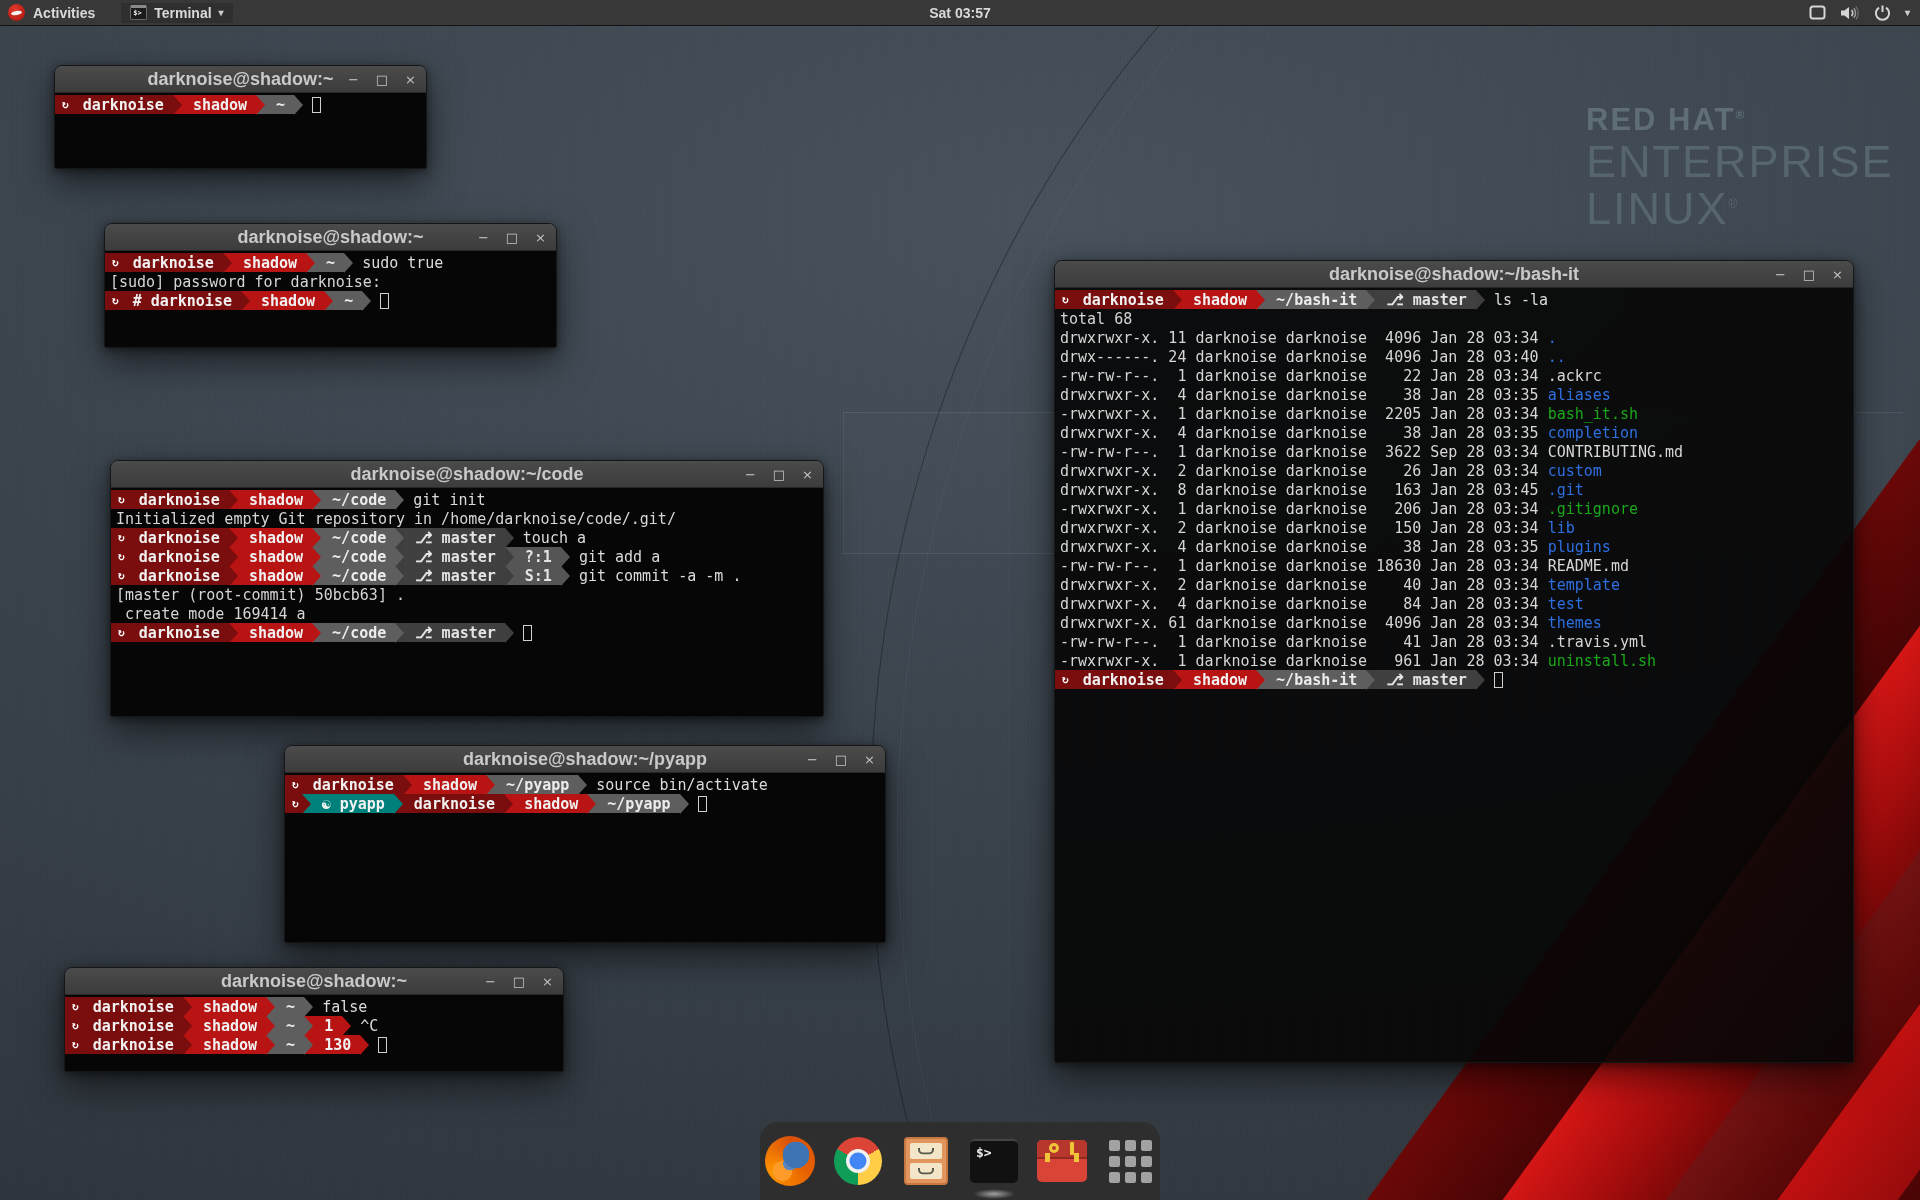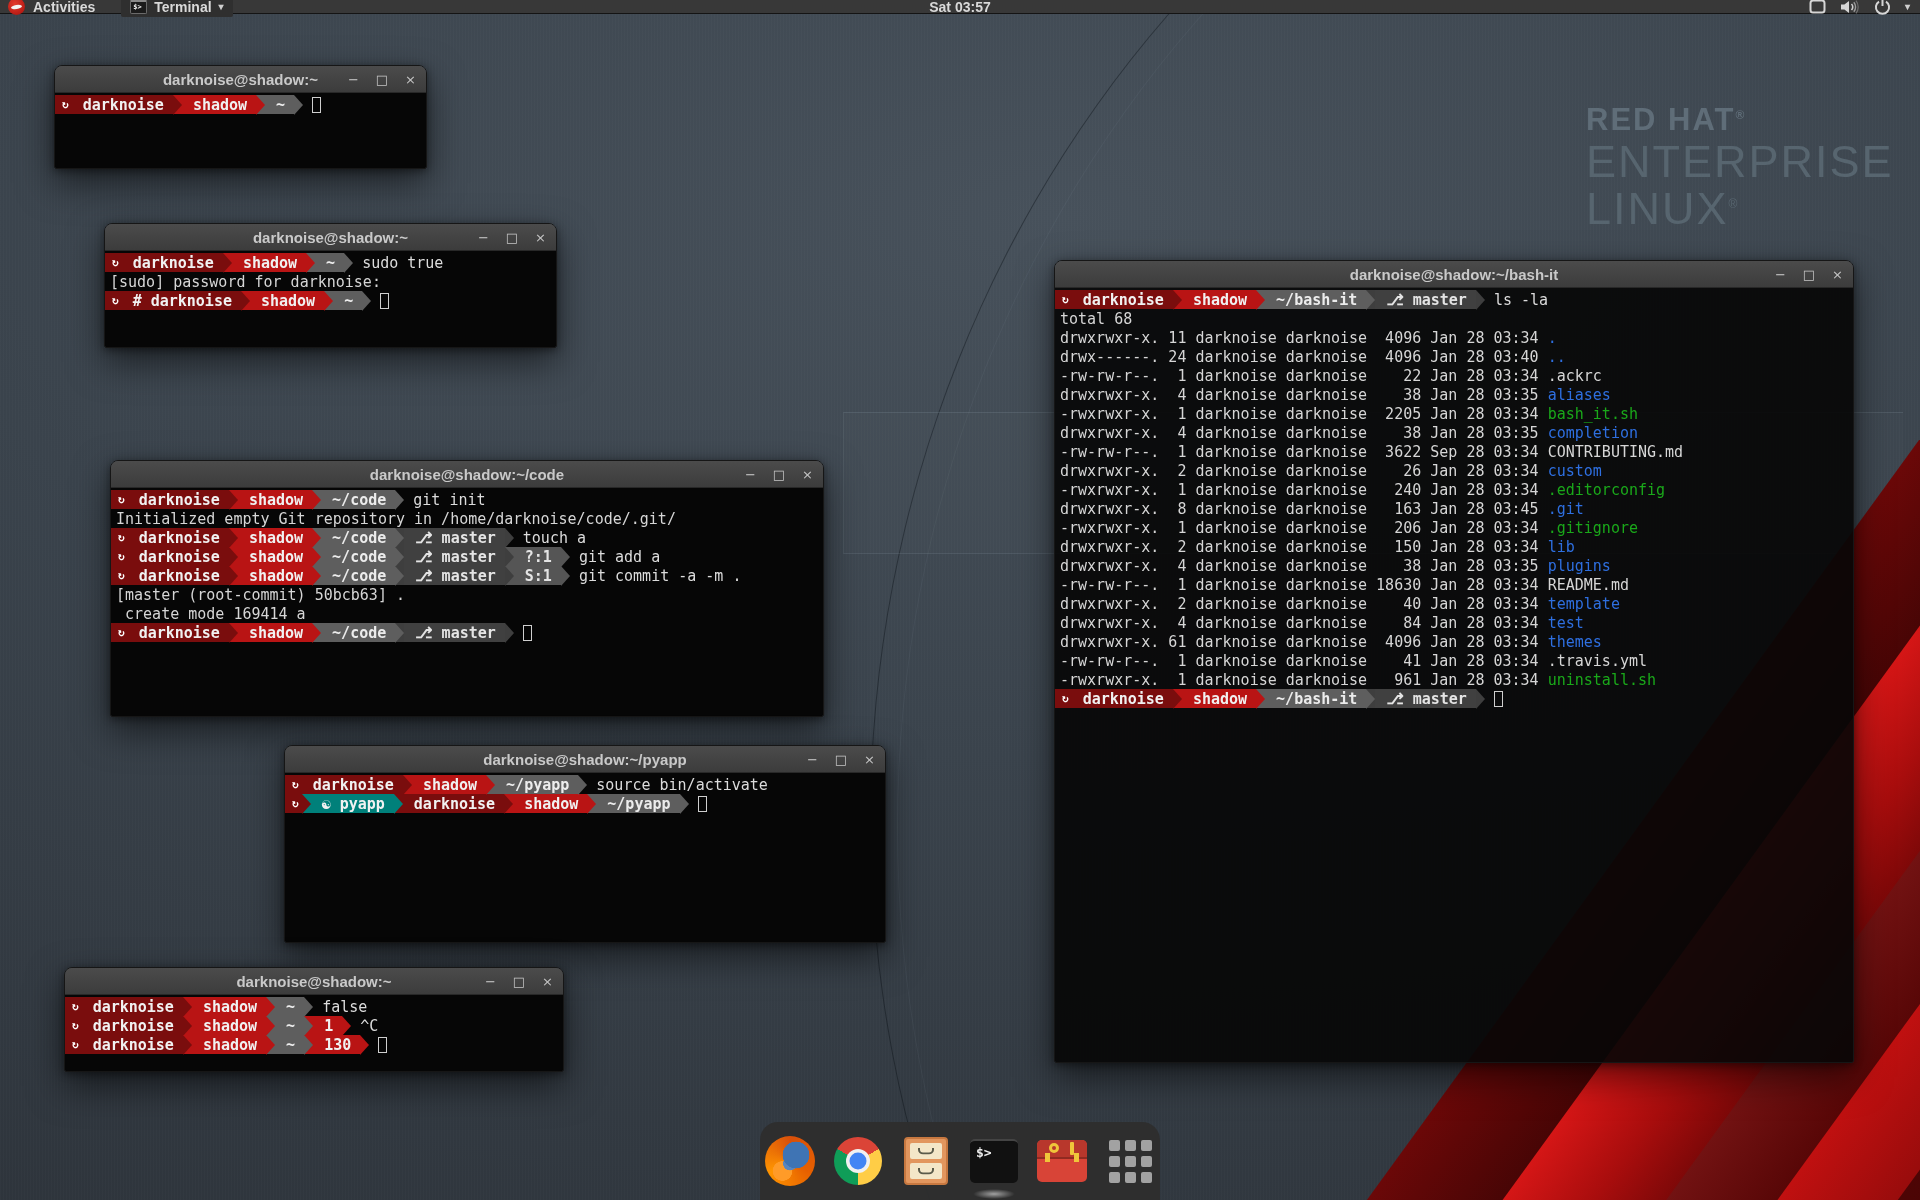--- a/index.html
+++ b/index.html
@@ -26,41 +26,41 @@
   #band3 { left:117px;  top:556px; height:162px; transform:rotate(-54deg); background:linear-gradient(to bottom,#c01010,#7e0909); }
   #band4 { left:247px;  top:591px; height:300px; transform:rotate(-54deg); background:linear-gradient(to bottom,#4d0505,#2e0303); }
 
   
   #branding { position:absolute; left:1586px; top:102px; z-index:2; color:#5b6974; user-select:none; }
   #branding .b1 { font-size:31px; font-weight:700; letter-spacing:2px; color:#5f6d78; }
   #branding .b2, #branding .b3 { font-size:45px; font-weight:400; letter-spacing:2px; line-height:1.05; color:#57656f; }
   #branding sup { font-size:12px; vertical-align:super; }
 
   
-  #topbar { position:absolute; left:0; top:0; width:1920px; height:14px; background:#383838;
+  #topbar { position:absolute; left:0; top:0; width:1920px; height:26px; background:#383838;
     border-bottom:1px solid #141414; z-index:50; display:flex; align-items:center; color:#d9d9d9;
     font-size:14px; font-weight:700; }
   .tb-left { display:flex; align-items:center; gap:8px; padding-left:8px; }
   .hat-dot { width:17px; height:17px; border-radius:50%; background:radial-gradient(circle at 40% 35%, #e33b2e, #a80f0a); position:relative; }
   .hat-dot::after { content:""; position:absolute; left:3px; top:7px; width:11px; height:4px; border-radius:50%; background:#f3f3f3; transform:rotate(-8deg); }
   .appmenu { display:flex; align-items:center; gap:7px; margin-left:26px; padding:2px 9px; background:#2f2f2f; border-radius:2px; }
   .mini-term { width:17px; height:15px; background:#1b1b1b; border:1px solid #6a6a6a; border-top:3px solid #8a8a8a; border-radius:2px;
     color:#eee; font-family:"DejaVu Sans Mono", monospace; font-size:7px; line-height:10px; padding-left:2px; font-weight:700; }
   .tb-center { position:absolute; left:0; right:0; text-align:center; pointer-events:none; }
   .tb-center span { pointer-events:auto; }
   .tb-right { margin-left:auto; display:flex; align-items:center; gap:14px; padding-right:10px; }
   .tb-right svg { display:block; }
   .caret { font-size:10px; color:#cfcfcf; }
 
   
   .window { position:absolute; border-radius:8px 8px 2px 2px; box-shadow:0 14px 36px rgba(0,0,0,0.55), 0 2px 8px rgba(0,0,0,0.45);
     z-index:10; display:flex; flex-direction:column; border:1px solid #161616; overflow:hidden; }
   .titlebar { height:27px; flex:0 0 27px; background:linear-gradient(#4b4b4b,#3c3c3c); border-bottom:1px solid #282828;
     position:relative; display:flex; align-items:center; justify-content:center; }
-  .title { color:#c9c9c9; font-size:15px; font-weight:700; }
+  .title { color:#c9c9c9; font-size:18px; font-weight:700; }
   .controls { position:absolute; right:10px; top:0; height:100%; display:flex; align-items:center; gap:17px; }
   .wbtn { color:#c4c4c4; font-size:13px; line-height:1; cursor:default; font-family:"DejaVu Sans", sans-serif; }
   .term-body { flex:1; background:#060606; padding:2px 0 0 0; font-family:"DejaVu Sans Mono", monospace;
     font-size:15px; color:#d6d6d6; overflow:hidden; }
   #win6 .term-body { background:rgba(7,7,7,0.92); }
 
   #win1 { left:54px;  top:65px;  width:373px; height:104px; }
   #win2 { left:104px; top:223px; width:453px; height:125px; }
   #win3 { left:110px; top:460px; width:714px; height:257px; }
   #win4 { left:284px; top:745px; width:602px; height:198px; }
@@ -272,21 +272,20 @@
       <div class="tline"><span class="seg seg-icon">↻</span><span class="seg seg-user">darknoise</span><span class="sep" style="background-color: rgb(185, 20, 20); border-left-color: rgb(122, 13, 13);"><i style="border-left-color: rgb(122, 13, 13);"></i></span><span class="seg seg-host">shadow</span><span class="sep" style="background-color: rgb(94, 94, 94); border-left-color: rgb(185, 20, 20);"><i style="border-left-color: rgb(185, 20, 20);"></i></span><span class="seg seg-path">~/bash-it</span><span class="sep" style="background-color: rgb(62, 62, 62); border-left-color: rgb(94, 94, 94);"><i style="border-left-color: rgb(94, 94, 94);"></i></span><span class="seg seg-git">⎇ master</span><span class="sep" style="background-color: transparent; border-left-color: rgb(62, 62, 62);"><i style="border-left-color: rgb(62, 62, 62);"></i></span><span class="cmd">ls -la</span></div>
       <div class="tline out">total 68</div>
       <div class="tline out"><span>drwxrwxr-x. 11 darknoise darknoise  4096 Jan 28 03:34 </span><span class="lsname dir">.</span></div>
       <div class="tline out"><span>drwx------. 24 darknoise darknoise  4096 Jan 28 03:40 </span><span class="lsname dir">..</span></div>
       <div class="tline out"><span>-rw-rw-r--.  1 darknoise darknoise    22 Jan 28 03:34 </span><span class="lsname file">.ackrc</span></div>
       <div class="tline out"><span>drwxrwxr-x.  4 darknoise darknoise    38 Jan 28 03:35 </span><span class="lsname dir">aliases</span></div>
       <div class="tline out"><span>-rwxrwxr-x.  1 darknoise darknoise  2205 Jan 28 03:34 </span><span class="lsname exec">bash_it.sh</span></div>
       <div class="tline out"><span>drwxrwxr-x.  4 darknoise darknoise    38 Jan 28 03:35 </span><span class="lsname dir">completion</span></div>
       <div class="tline out"><span>-rw-rw-r--.  1 darknoise darknoise  3622 Sep 28 03:34 </span><span class="lsname file">CONTRIBUTING.md</span></div>
       <div class="tline out"><span>drwxrwxr-x.  2 darknoise darknoise    26 Jan 28 03:34 </span><span class="lsname dir">custom</span></div>
-      <div class="tline out"><span>-rwxrwxr-x.  1 darknoise darknoise   240 Jan 28 03:34 </span><span class="lsname exec">.editorconfig</span></div>
       <div class="tline out"><span>drwxrwxr-x.  8 darknoise darknoise   163 Jan 28 03:45 </span><span class="lsname dir">.git</span></div>
       <div class="tline out"><span>-rwxrwxr-x.  1 darknoise darknoise   206 Jan 28 03:34 </span><span class="lsname exec">.gitignore</span></div>
       <div class="tline out"><span>drwxrwxr-x.  2 darknoise darknoise   150 Jan 28 03:34 </span><span class="lsname dir">lib</span></div>
       <div class="tline out"><span>drwxrwxr-x.  4 darknoise darknoise    38 Jan 28 03:35 </span><span class="lsname dir">plugins</span></div>
       <div class="tline out"><span>-rw-rw-r--.  1 darknoise darknoise 18630 Jan 28 03:34 </span><span class="lsname file">README.md</span></div>
       <div class="tline out"><span>drwxrwxr-x.  2 darknoise darknoise    40 Jan 28 03:34 </span><span class="lsname dir">template</span></div>
       <div class="tline out"><span>drwxrwxr-x.  4 darknoise darknoise    84 Jan 28 03:34 </span><span class="lsname dir">test</span></div>
       <div class="tline out"><span>drwxrwxr-x. 61 darknoise darknoise  4096 Jan 28 03:34 </span><span class="lsname dir">themes</span></div>
       <div class="tline out"><span>-rw-rw-r--.  1 darknoise darknoise    41 Jan 28 03:34 </span><span class="lsname file">.travis.yml</span></div>
       <div class="tline out"><span>-rwxrwxr-x.  1 darknoise darknoise   961 Jan 28 03:34 </span><span class="lsname exec">uninstall.sh</span></div>

